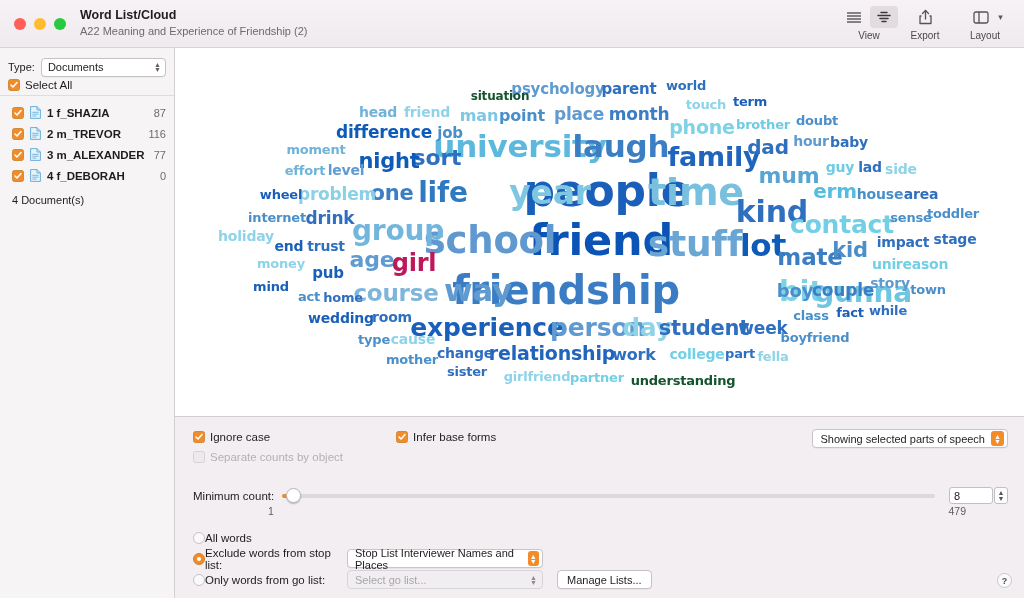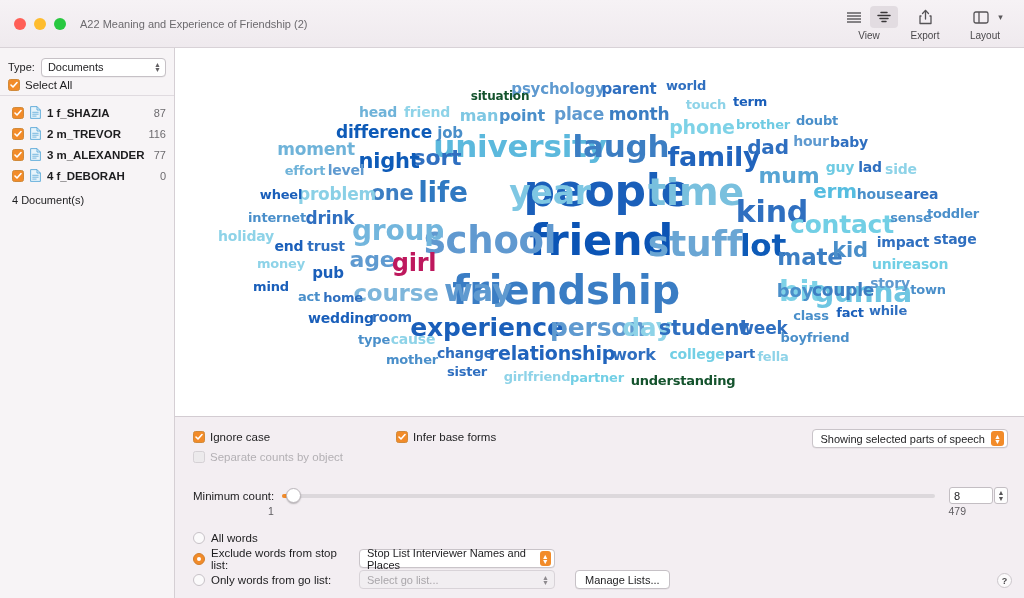--- a/index.html
+++ b/index.html
@@ -210,21 +210,21 @@
   .numstep {
     width: 14px; height: 17px; margin-left: 1px;
     background: #fdfdfd; border: 1px solid #c3bec3; border-radius: 3px;
     display: flex; flex-direction: column; align-items: center; justify-content: center;
     font-size: 7px; line-height: 6px; color: #555356;
   }
   .tick-min { position: absolute; left: 93px; top: 88px; font-size: 10.5px; color: #5e5c60; }
   .tick-max { position: absolute; right: 58px; top: 88px; font-size: 10.5px; color: #5e5c60; }
 
   .radios { position: absolute; left: 18px; top: 110px; }
-  .rrow { display: flex; align-items: center; height: 21px; gap: 6px; }
+  .rrow { display: flex; align-items: center; height: 21px; }
   .radio {
     width: 12px; height: 12px; border-radius: 50%;
     border: 1px solid #c7c2c7; background: #fbfafb;
     flex: 0 0 12px;
     display: flex; align-items: center; justify-content: center;
   }
   .radio.on { background: #f28b29; border-color: #d17f2c; }
   .radio.on::after { content: ""; width: 4px; height: 4px; border-radius: 50%; background: #fff; }
   .rlabel { font-size: 11.5px; color: #1d1d1f; width: 142px; }
   .select {
@@ -262,20 +262,21 @@
 
 <div id="app">
 
   <div class="titlebar">
     <div class="traffic">
       <div class="light red"></div>
       <div class="light yellow"></div>
       <div class="light green"></div>
     </div>
     <div class="title-block">
+      <div class="title-main">Word List/Cloud</div>
       <div class="title-sub">A22 Meaning and Experience of Friendship (2)</div>
     </div>
 
     <div class="toolbar-right">
       <div class="tbgroup">
         <div class="tbicons">
           <div class="tbbtn">
             <svg width="16" height="12" viewBox="0 0 16 12">
               <g stroke="#555356" stroke-width="1.4">
                 <line x1="1" y1="2" x2="15" y2="2"></line>
@@ -530,21 +531,21 @@
           <span class="w" style="left: 96px; top: 238px; font-size: 13px; color: rgb(26, 95, 186);">mind</span>
           <span class="w" style="left: 153px; top: 225px; font-size: 15px; color: rgb(26, 95, 186);">pub</span>
           <span class="w" style="left: 106px; top: 215px; font-size: 13px; color: rgb(142, 211, 232);">money</span>
           <span class="w" style="left: 151px; top: 198px; font-size: 14px; color: rgb(47, 111, 192);">trust</span>
           <span class="w" style="left: 114px; top: 198px; font-size: 14px; color: rgb(26, 95, 186);">end</span>
           <span class="w" style="left: 71px; top: 188px; font-size: 14px; color: rgb(142, 211, 232);">holiday</span>
           <span class="w" style="left: 102px; top: 169px; font-size: 13px; color: rgb(74, 143, 202);">internet</span>
           <span class="w" style="left: 106px; top: 146px; font-size: 13px; color: rgb(26, 95, 186);">wheel</span>
           <span class="w" style="left: 171px; top: 122px; font-size: 14px; color: rgb(95, 154, 208);">level</span>
           <span class="w" style="left: 130px; top: 122px; font-size: 13px; color: rgb(111, 179, 217);">effort</span>
-          <span class="w" style="left: 141px; top: 101px; font-size: 17px; color: rgb(111, 179, 217);">moment</span>
+          <span class="w" style="left: 141px; top: 101px; font-size: 13px; color: rgb(111, 179, 217);">moment</span>
         </div>
 
       <div class="options">
         <div class="row1">
           <div class="opt">
             <span class="cb">
               <svg width="8" height="8" viewBox="0 0 8 8">
                   <path d="M1 4 L3 6 L7 1.5" fill="none" stroke="#ffffff" stroke-width="1.6" stroke-linecap="round" stroke-linejoin="round"></path>
                 </svg>
             </span>

